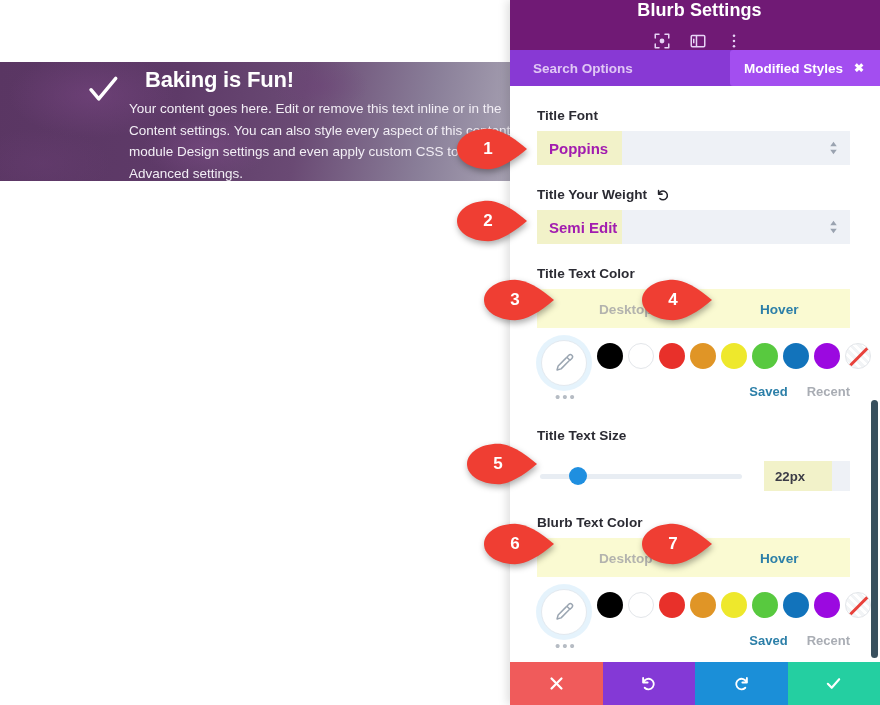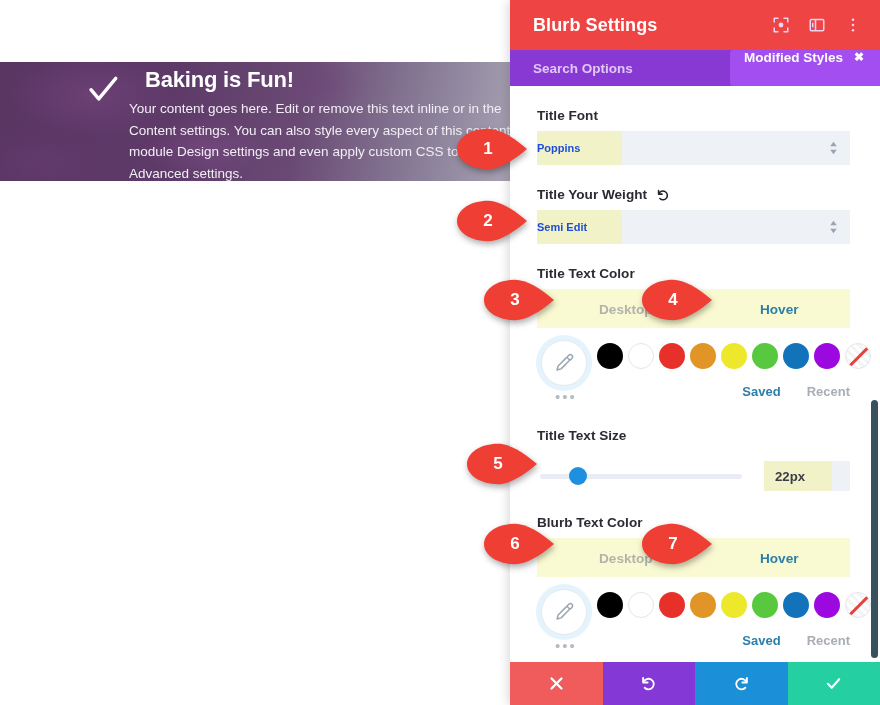--- a/index.html
+++ b/index.html
@@ -51,42 +51,42 @@
     font-weight: 400;
   }
 
   
   .panel {
     position:absolute; right:0; top:0; width: 370px; height: 705px;
     background:#ffffff;
     box-shadow: -3px 0 9px rgba(0,0,0,.13);
   }
   .panel-header {
-    height: 50px; background:#ef4444;
-    display:flex; align-items:center; padding: 0 14px 0 23px;
+    height: 50px; background:#701a75;
+    display:flex; align-items:center; padding: 0 14px 0 23px; flex-direction: column;
   }
   .panel-title {
     color:#ffffff; font-size:18px; font-weight:700; flex:1;
     letter-spacing:.1px;
   }
   .hdr-icons { display:flex; align-items:center; gap: 18px; padding-right:4px;}
   .hdr-icon { width:18px; height:18px; color:#e7d4f6; display:block; cursor:pointer;}
   .hdr-icon svg { display:block; width:100%; height:100%; }
 
   .panel-subbar {
     height: 36px; background:#8839d4;
     display:flex; align-items:center; position:relative;
   }
   .search-options {
     color:#e0c7f5; font-size:13.5px; font-weight:700; padding-left: 23px; flex:1;
   }
   .modified-styles {
     position:absolute; right:0; top:0; height:36px;
     background:#a34ef0; color:#fff; font-size:13.5px; font-weight:700;
-    display:flex; gap:11px;
+    display:flex; align-items:center; gap:11px;
     padding: 0 16px 0 14px;
     border-radius: 3px 0 0 3px;
   }
   .ms-x { font-size: 12px; font-weight:700; }
 
   .panel-body {
     position:absolute; top:86px; left:0; right:0; bottom:43px;
     background:#ffffff; overflow:hidden;
   }
 
@@ -100,22 +100,22 @@
 
   .select-row {
     height: 34px; margin: 0 30px 0 27px; background:#eef1f6;
     display:flex; align-items:center; position:relative;
   }
   .select-hl {
     position:absolute; left:0; top:0; bottom:0; width: 85px;
     background:#f2f2c9;
   }
   .select-val {
-    position:relative; z-index:2; font-size:11px; color:#1d4ed8;
-    font-weight:600; 
+    position:relative; z-index:2; font-size:15px; color:#a21caf;
+    font-weight:600; padding-left: 12px;
   }
   .select-arrows {
     position:absolute; right:12px; top:50%; transform:translateY(-50%);
     width:9px; height:15px; color:#9aa3b0;
   }
   .select-arrows svg{display:block;width:100%;height:100%;}
 
   
   .dh-strip {
     height: 39px; margin: 0 30px 0 27px; background:#fafad2;
@@ -154,21 +154,21 @@
     background:
       repeating-linear-gradient(45deg, #f2f4f6 0 3px, #ffffff 3px 6px);
     border:1px solid #e3e6ea; position:relative; overflow:hidden;
   }
   .sw.none::after {
     content:""; position:absolute; left:-4px; top:11px; width:34px; height:2.5px;
     background:#e8413b; transform:rotate(-45deg);
   }
   .saved-recent {
     position:absolute; right:30px; top:48px;
-    display:flex; gap:26px; font-size:13px; font-weight:700;
+    display:flex; gap:19px; font-size:13px; font-weight:700;
   }
   .saved { color:#2c7fa8; }
   .recent { color:#a9adb4; font-weight:600; }
 
   
   .slider-row { position:relative; height: 42px; margin-top: 4px; }
   .slider-track {
     position:absolute; left:30px; top:19px; width: 202px; height:5px;
     background:#e8edf3; border-radius:3px;
   }

